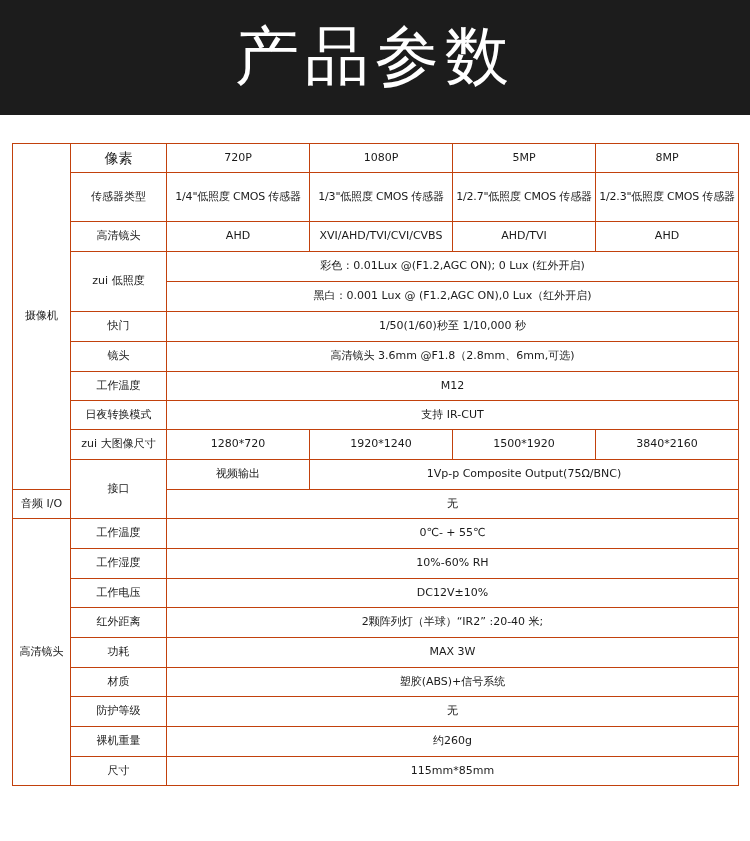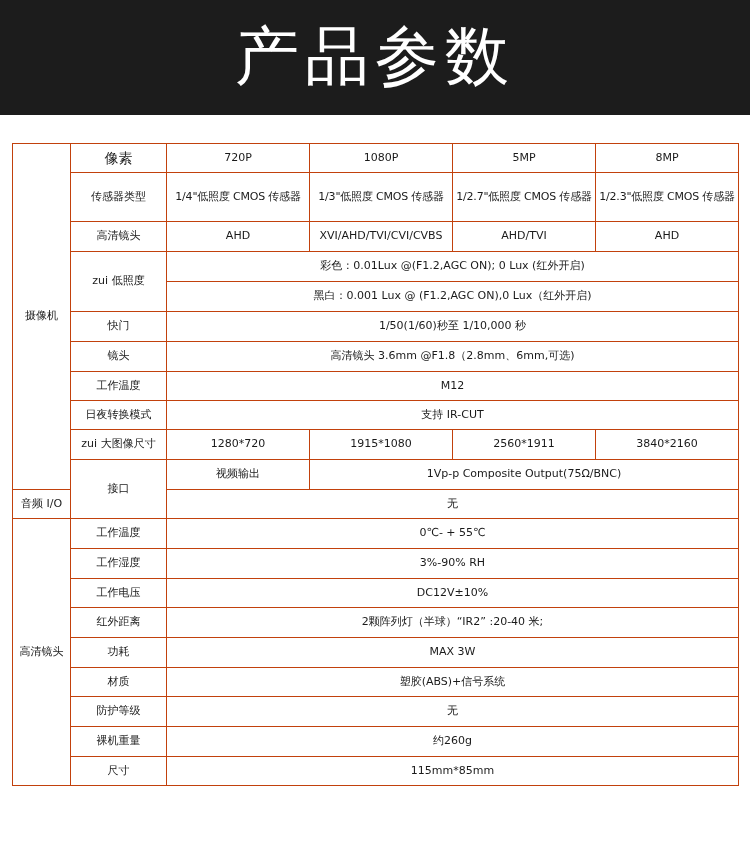--- a/index.html
+++ b/index.html
@@ -85,43 +85,43 @@
   </tr>
 
   <tr class="r30">
     <td class="label">日夜转换模式</td>
     <td colspan="4">支持 IR-CUT</td>
   </tr>
 
   <tr class="r31">
     <td class="label">zui 大图像尺寸</td>
     <td>1280*720</td>
-    <td>1915*1080</td>
-    <td>2560*1911</td>
+    <td>1920*1240</td>
+    <td>1500*1920</td>
     <td>3840*2160</td>
   </tr>
 
   <tr class="r31">
     <td rowspan="2" class="group">接口</td>
     <td class="label">视频输出</td>
     <td colspan="4">1Vp-p Composite Output(75Ω/BNC)</td>
   </tr>
   <tr class="r30">
     <td class="label">音频 I/O</td>
     <td colspan="4">无</td>
   </tr>
 
   <tr class="r31">
     <td rowspan="9" class="group">高清镜头</td>
     <td class="label">工作温度</td>
     <td colspan="4">0℃- + 55℃</td>
   </tr>
   <tr class="r31">
     <td class="label">工作湿度</td>
-    <td colspan="4">3%-90% RH</td>
+    <td colspan="4">10%-60% RH</td>
   </tr>
   <tr class="r30">
     <td class="label">工作电压</td>
     <td colspan="4">DC12V±10%</td>
   </tr>
   <tr class="r31">
     <td class="label">红外距离</td>
     <td colspan="4">2颗阵列灯（半球）“IR2” :20-40 米;</td>
   </tr>
   <tr class="r31">

